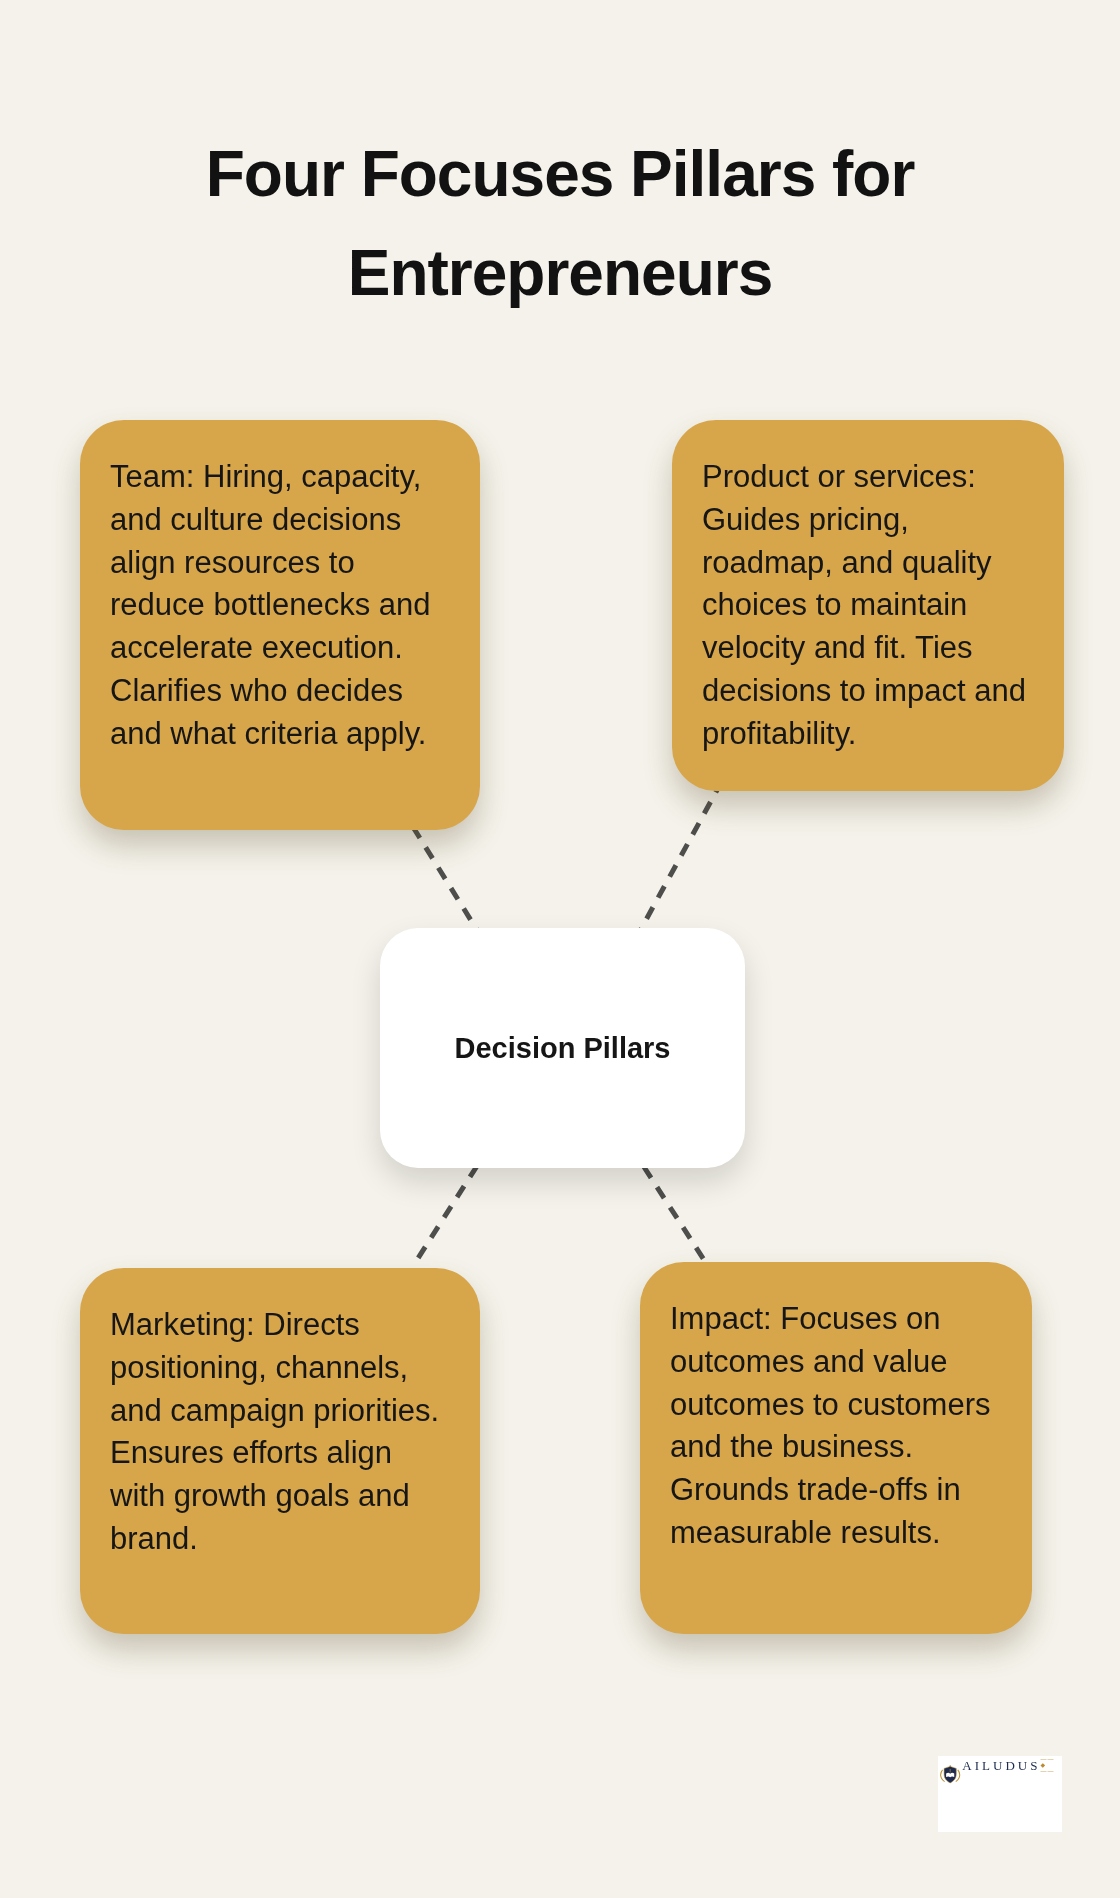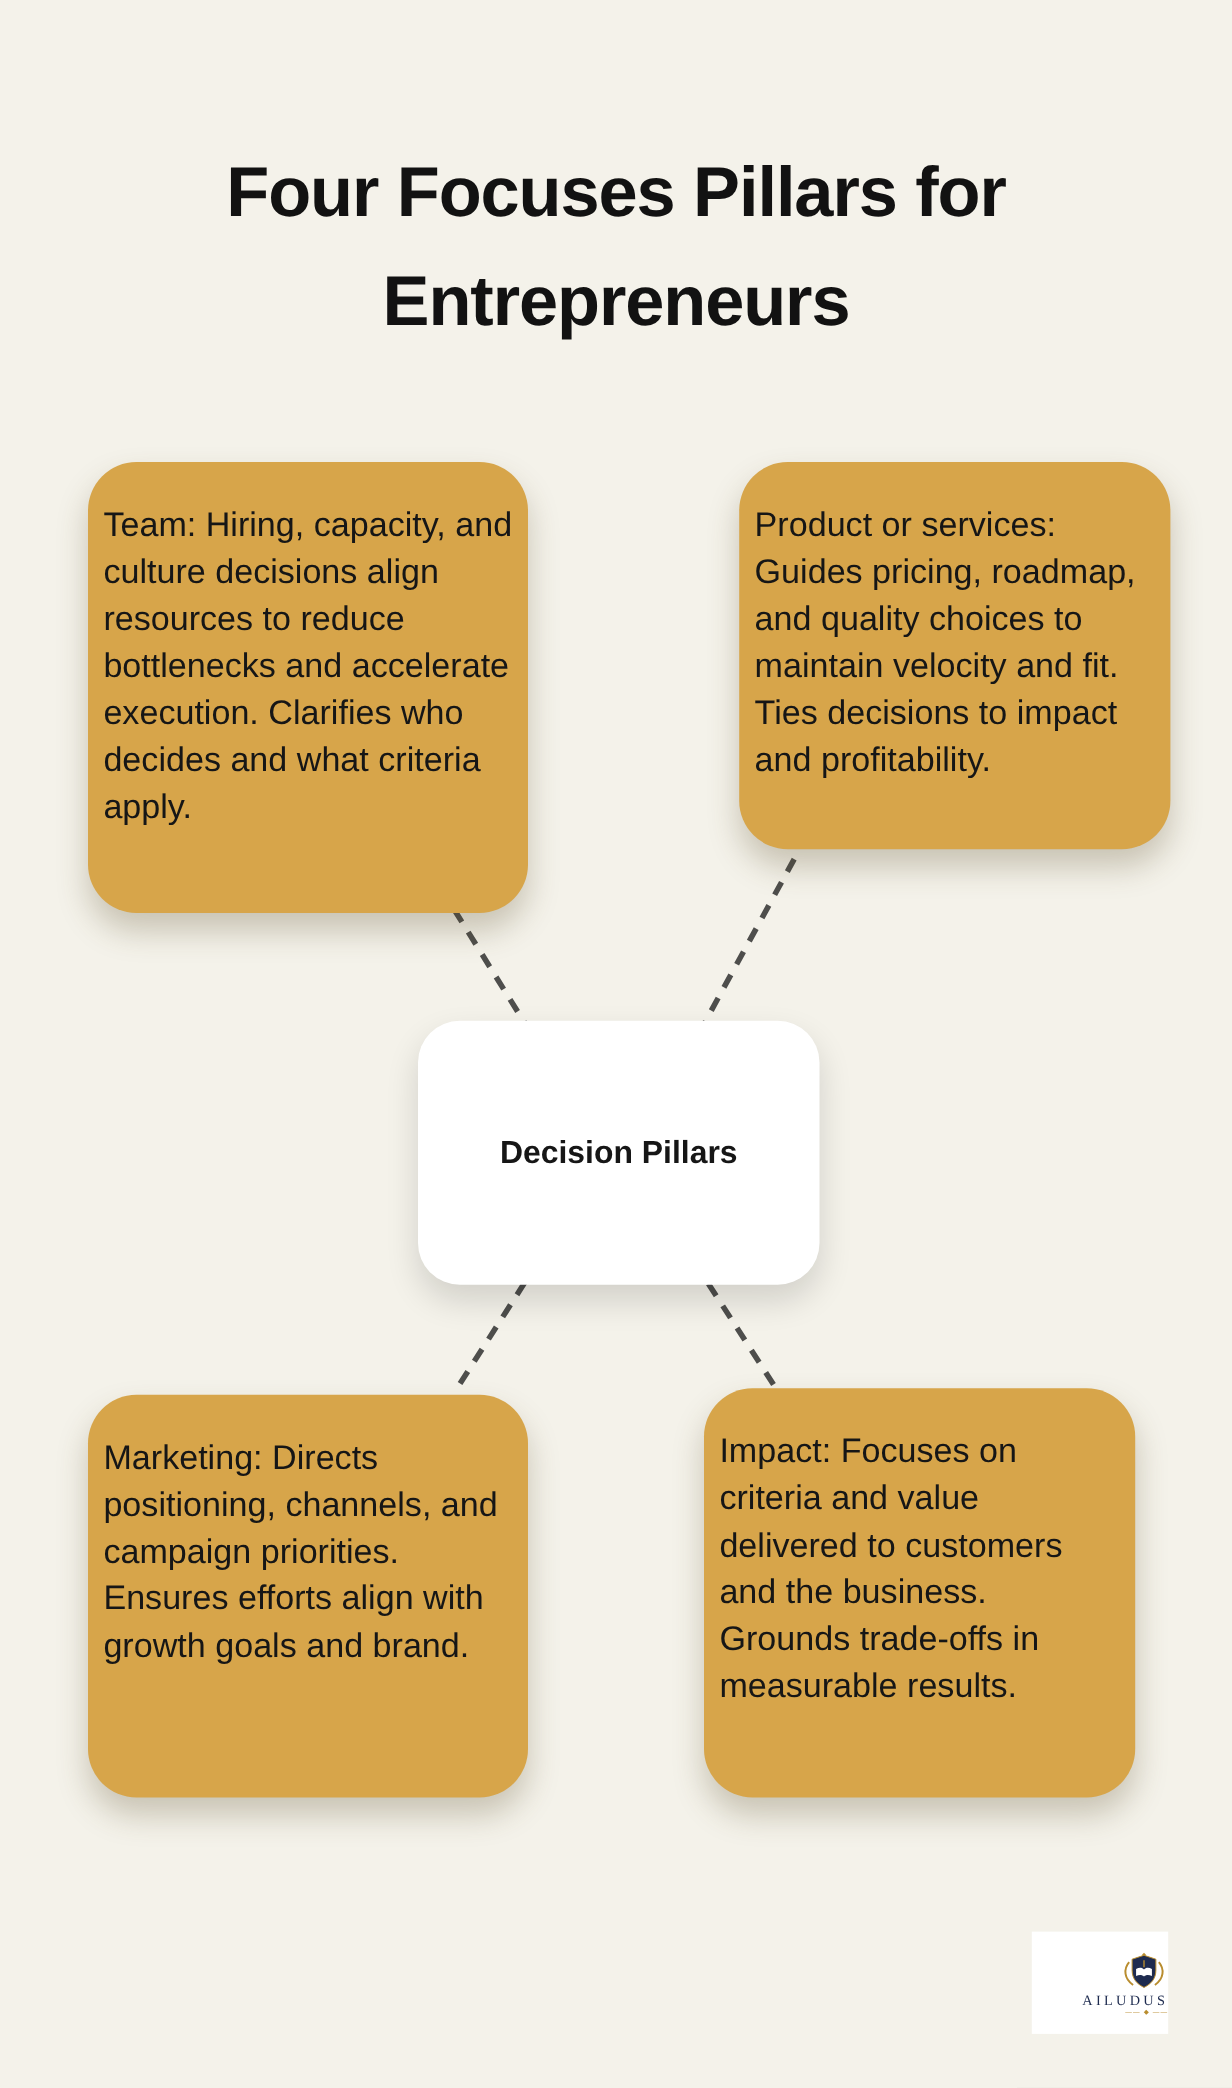--- a/index.html
+++ b/index.html
@@ -21,21 +21,21 @@
     font-weight:700;
     letter-spacing:-1px;
     line-height:1.55;
     color:#121212;
   }
   .pillar-card{
     position:absolute;
     background:#d7a54a;
     border-radius:44px;
     box-shadow:0 16px 28px rgba(90,75,40,0.28);
-    padding:36px 14px;
+    padding:36px 30px;
     box-sizing:border-box;
     color:#161616;
     font-size:31px;
     line-height:1.38;
   }
   .card-team      {left:80px;  top:420px;  width:400px; min-height:410px;}
   .card-product   {left:672px; top:420px;  width:392px; min-height:352px;}
   .card-marketing {left:80px;  top:1268px; width:400px; min-height:366px;}
   .card-impact    {left:640px; top:1262px; width:392px; min-height:372px;}
   .center-card{
@@ -54,24 +54,24 @@
     pointer-events:none;
   }
   .connectors line{
     stroke:#4e4e4c;
     stroke-width:5;
     stroke-dasharray:13 11;
   }
   .logo-card{
     position:absolute;
     left:938px;top:1756px;
-    width:124px;height:93px;
+    width:124px;height:76px;
     background:#ffffff;
-    display:flex;flex-direction:column;
-    align-items:flex-end;justify-content:center;
+    display:flex;flex-direction:row;
+    align-items:flex-start;justify-content:center;
   }
   .logo-name{
     font-family:"Liberation Serif", serif;
     font-size:13px;
     letter-spacing:3px;
     color:#1e2b4f;
     margin-top:2px;
   }
   .logo-divider{
     font-size:6px;
@@ -104,21 +104,21 @@
 
   <div class="center-card">
     <span>Decision Pillars</span>
   </div>
 
   <div class="pillar-card card-marketing">
     <span>Marketing: Directs positioning, channels, and campaign priorities. Ensures efforts align with growth goals and brand.</span>
   </div>
 
   <div class="pillar-card card-impact">
-    <span>Impact: Focuses on criteria and value delivered to customers and the business. Grounds trade-offs in measurable results.</span>
+    <span>Impact: Focuses on outcomes and value outcomes to customers and the business. Grounds trade-offs in measurable results.</span>
   </div>
 
   <div class="logo-card">
     <svg width="44" height="36" viewBox="0 0 48 40">
       <path d="M9 12 C3 19 4 29 13 35" fill="none" stroke="#b98d2f" stroke-width="2"></path>
       <path d="M39 12 C45 19 44 29 35 35" fill="none" stroke="#b98d2f" stroke-width="2"></path>
       <path d="M24 2.5 L26 4.5 L24 6.5 L22 4.5 Z" fill="#b98d2f"></path>
       <path d="M24 5 L36 9 L36 20 C36 29 31 34 24 37.5 C17 34 12 29 12 20 L12 9 Z" fill="#1e2b4f" stroke="#b98d2f" stroke-width="1"></path>
       <path d="M16 19 C19 17 22 17 24 19.5 C26 17 29 17 32 19 L32 26 C29 24.5 26 24.5 24 26.5 C22 24.5 19 24.5 16 26 Z" fill="#ffffff"></path>
       <line x1="24" y1="10" x2="24" y2="17" stroke="#b98d2f" stroke-width="1.4"></line>

